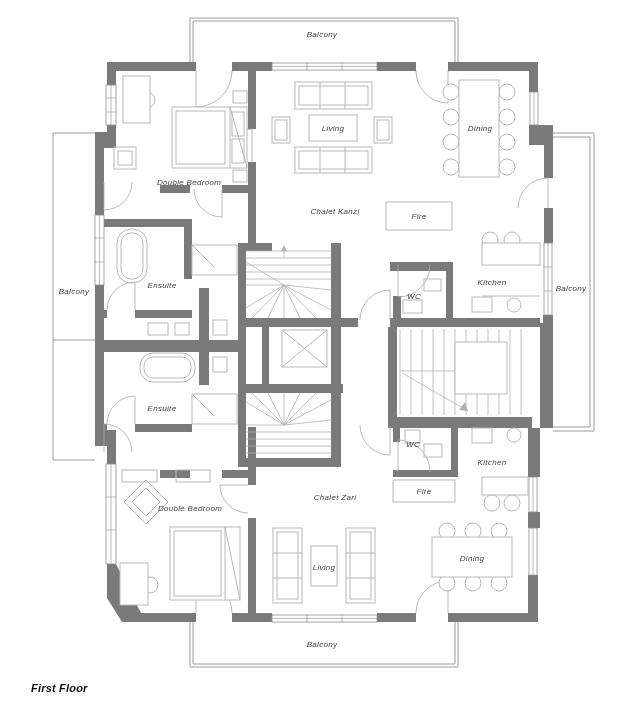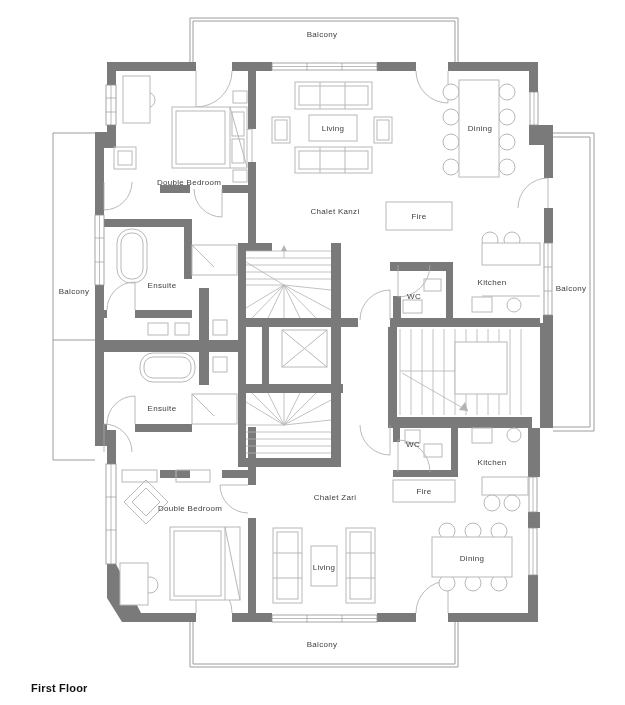--- a/index.html
+++ b/index.html
@@ -1,17 +1,17 @@
 <!DOCTYPE html>
 <html><head>
 <meta charset="utf-8">
 <style>
   html,body{margin:0;padding:0;background:#fff;}
   .page{position:relative;width:625px;height:705px;background:#fff;overflow:hidden;
-        font-family:"Liberation Sans",sans-serif;}
+        font-family:"Liberation Sans",sans-serif;font-style:italic;}
   svg{position:absolute;left:0;top:0;}
   .wall{fill:#7a7a7a;stroke:none;}
   .thin{stroke:#9c9c9c;stroke-width:1;fill:none;}
   .furn{stroke:#b8b8b8;stroke-width:1;fill:none;}
   .furnw{stroke:#b8b8b8;stroke-width:1;fill:#fff;}
   .door{stroke:#a8a8a8;stroke-width:0.8;fill:none;}
   .stair{stroke:#b2b2b2;stroke-width:0.8;fill:none;}
   .win{fill:#fff;stroke:#8f8f8f;stroke-width:0.8;}
   .winl{stroke:#8f8f8f;stroke-width:0.6;fill:none;}
   text{font-family:"Liberation Sans",sans-serif;font-size:8px;fill:#3d3d3d;

